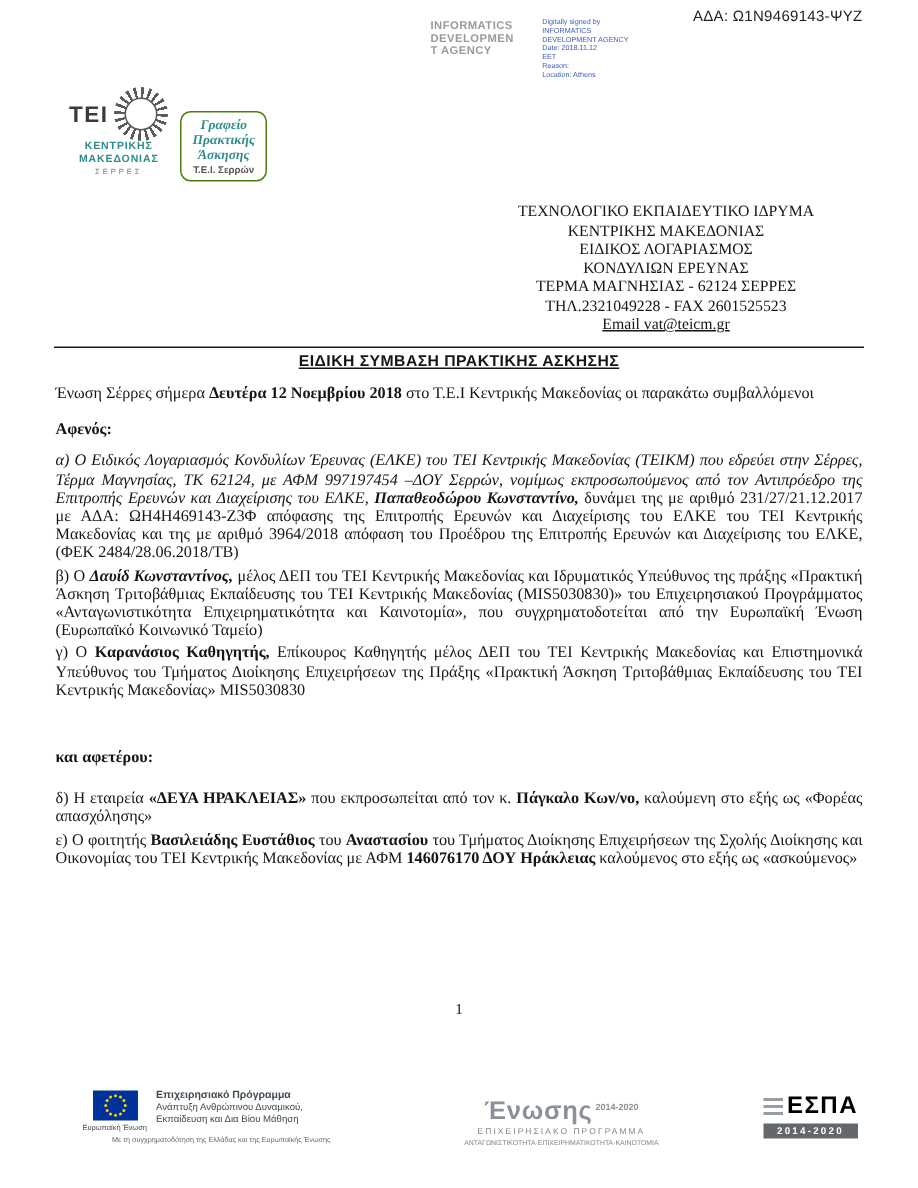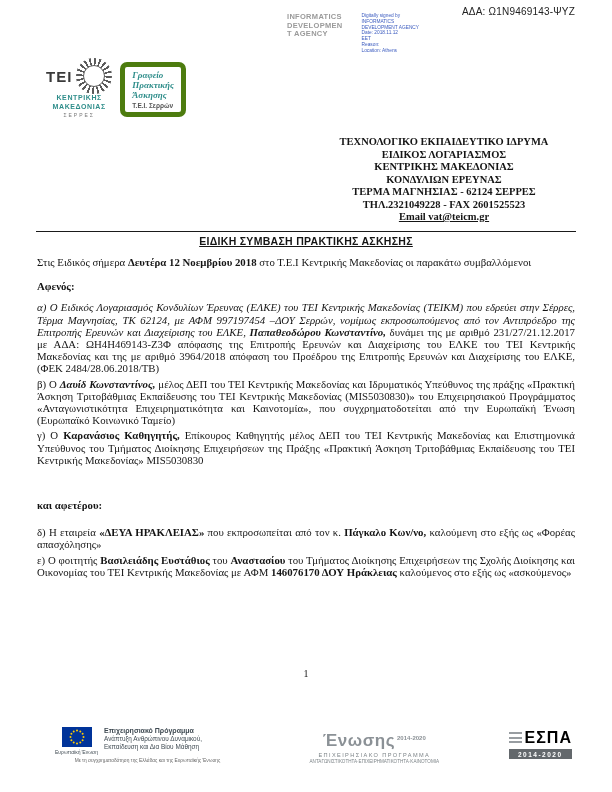--- a/index.html
+++ b/index.html
@@ -20,27 +20,27 @@
   
   .tei-logo { position:absolute; left:46px; top:58px; display:flex; gap:8px; align-items:flex-start; }
   .tei-left { text-align:center; }
   .tei-top { display:flex; align-items:center; justify-content:center; gap:4px; }
   .tei-word { font:bold 15px "Liberation Sans", sans-serif; color:#3a3a3a; letter-spacing:1px; }
   .tei-circle { width:36px; height:36px; border-radius:50%;
     background:repeating-conic-gradient(#5a5a5a 0 7deg, transparent 7deg 18deg); position:relative; flex:0 0 auto; }
   .tei-circle::after { content:""; position:absolute; inset:7px; border:1.5px solid #5a5a5a; border-radius:50%; background:#fff; }
   .tei-caption div { font:bold 7px/8.5px "Liberation Sans", sans-serif; color:#2e8d8a; letter-spacing:.6px; }
   .tei-sub { font:5px "Liberation Sans", sans-serif; color:#777; letter-spacing:2px; margin-top:1px; }
-  .tei-office { border:5px solid #4d7c0f; border-radius:7px; padding:3px 7px; margin-top:4px; }
+  .tei-office { border:1px solid #4d7c0f; border-radius:7px; padding:3px 7px; text-align:center; margin-top:16px; }
   .tei-office .office-lines div { font:italic bold 9px/10px "Liberation Serif", serif; color:#2e8d8a; }
   .office-sub { font:bold 6.5px "Liberation Sans", sans-serif; color:#555; margin-top:2px; }
 
   
   .org-header { position:absolute; top:136px; right:37px; width:262px; text-align:center;
-    font-weight:bold; font-size:10.5px; }
+    font-weight:normal; font-size:10.5px; }
   .org-header .hdr-lines div { line-height:12.5px; }
   .org-email { line-height:12.5px; text-decoration:underline; }
 
   .top-rule { position:absolute; top:231px; left:36px; right:36px; border-top:1.6px solid #1a1a1a; }
   .doc-title { position:absolute; top:235px; left:0; right:0; text-align:center;
     font:bold 10.5px "Liberation Sans", sans-serif; text-decoration:underline; letter-spacing:.3px; }
 
   
   .doc-body { position:absolute; top:256px; left:37px; right:37px;
     font-size:10.8px; line-height:12.2px; text-align:justify; }
@@ -125,35 +125,35 @@
           <div>Πρακτικής</div>
           <div>Άσκησης</div>
         </div>
       <div class="office-sub">Τ.Ε.Ι. Σερρών</div>
     </div>
   </div>
 
   <div class="org-header">
     <div class="hdr-lines">
         <div>ΤΕΧΝΟΛΟΓΙΚΟ ΕΚΠΑΙΔΕΥΤΙΚΟ ΙΔΡΥΜΑ</div>
+        <div>ΚΕΝΤΡΙΚΗΣ ΜΑΚΕΔΟΝΙΑΣ</div>
         <div>ΕΙΔΙΚΟΣ ΛΟΓΑΡΙΑΣΜΟΣ</div>
-        <div>ΚΕΝΤΡΙΚΗΣ ΜΑΚΕΔΟΝΙΑΣ</div>
         <div>ΚΟΝΔΥΛΙΩΝ ΕΡΕΥΝΑΣ</div>
         <div>ΤΕΡΜΑ ΜΑΓΝΗΣΙΑΣ - 62124 ΣΕΡΡΕΣ</div>
         <div>ΤΗΛ.2321049228 - FAX 2601525523</div>
       </div>
     <div class="org-email">Email vat@teicm.gr</div>
   </div>
 
   <div class="top-rule"></div>
 
   <div class="doc-title">ΕΙΔΙΚΗ ΣΥΜΒΑΣΗ ΠΡΑΚΤΙΚΗΣ ΑΣΚΗΣΗΣ</div>
 
   <div class="doc-body">
-    <p class="para intro"><span>Στις Ειδικός σήμερα </span><span style="font-weight: bold;">Δευτέρα 12 Νοεμβρίου 2018</span><span> στο Τ.Ε.Ι Κεντρικής Μακεδονίας οι παρακάτω συμβαλλόμενοι</span></p>
+    <p class="para intro"><span>Ένωση Σέρρες σήμερα </span><span style="font-weight: bold;">Δευτέρα 12 Νοεμβρίου 2018</span><span> στο Τ.Ε.Ι Κεντρικής Μακεδονίας οι παρακάτω συμβαλλόμενοι</span></p>
     <p class="label-b">Αφενός:</p>
     <p class="para"><span style="font-style: italic;">α) Ο Ειδικός Λογαριασμός Κονδυλίων Έρευνας (ΕΛΚΕ) του ΤΕΙ Κεντρικής Μακεδονίας (ΤΕΙΚΜ) που εδρεύει στην Σέρρες, Τέρμα Μαγνησίας, ΤΚ 62124, με ΑΦΜ 997197454 –ΔΟΥ Σερρών, νομίμως εκπροσωπούμενος από τον Αντιπρόεδρο της Επιτροπής Ερευνών και Διαχείρισης του ΕΛΚΕ, </span><span style="font-weight: bold; font-style: italic;">Παπαθεοδώρου Κωνσταντίνο,</span><span> δυνάμει της με αριθμό 231/27/21.12.2017 με ΑΔΑ: ΩΗ4Η469143-Ζ3Φ απόφασης της Επιτροπής Ερευνών και Διαχείρισης του ΕΛΚΕ του ΤΕΙ Κεντρικής Μακεδονίας και της με αριθμό 3964/2018 απόφαση του Προέδρου της Επιτροπής Ερευνών και Διαχείρισης του ΕΛΚΕ,(ΦΕΚ 2484/28.06.2018/ΤΒ)</span></p>
     <p class="para"><span>β) Ο </span><span style="font-weight: bold; font-style: italic;">Δαυίδ Κωνσταντίνος,</span><span> μέλος ΔΕΠ του ΤΕΙ Κεντρικής Μακεδονίας και Ιδρυματικός Υπεύθυνος της πράξης «Πρακτική Άσκηση Τριτοβάθμιας Εκπαίδευσης του ΤΕΙ Κεντρικής Μακεδονίας (MIS5030830)» του Επιχειρησιακού Προγράμματος «Ανταγωνιστικότητα Επιχειρηματικότητα και Καινοτομία», που συγχρηματοδοτείται από την Ευρωπαϊκή Ένωση (Ευρωπαϊκό Κοινωνικό Ταμείο)</span></p>
     <p class="para"><span>γ) Ο </span><span style="font-weight: bold;">Καρανάσιος Καθηγητής,</span><span> Επίκουρος Καθηγητής μέλος ΔΕΠ του ΤΕΙ Κεντρικής Μακεδονίας και Επιστημονικά Υπεύθυνος του Τμήματος Διοίκησης Επιχειρήσεων της Πράξης «Πρακτική Άσκηση Τριτοβάθμιας Εκπαίδευσης του ΤΕΙ Κεντρικής Μακεδονίας» MIS5030830</span></p>
     <p class="label-b gap-top">και αφετέρου:</p>
     <p class="para"><span>δ) Η εταιρεία </span><span style="font-weight: bold;">«ΔΕΥΑ ΗΡΑΚΛΕΙΑΣ»</span><span> που εκπροσωπείται από τον κ. </span><span style="font-weight: bold;">Πάγκαλο Κων/νο,</span><span> καλούμενη στο εξής ως «Φορέας απασχόλησης»</span></p>
     <p class="para"><span>ε) Ο φοιτητής </span><span style="font-weight: bold;">Βασιλειάδης Ευστάθιος</span><span> του </span><span style="font-weight: bold;">Αναστασίου</span><span> του Τμήματος Διοίκησης Επιχειρήσεων της Σχολής Διοίκησης και Οικονομίας του ΤΕΙ Κεντρικής Μακεδονίας με ΑΦΜ </span><span style="font-weight: bold;">146076170 ΔΟΥ Ηράκλειας</span><span> καλούμενος στο εξής ως «ασκούμενος»</span></p>
   </div>
 
   <div class="page-num">1</div>

